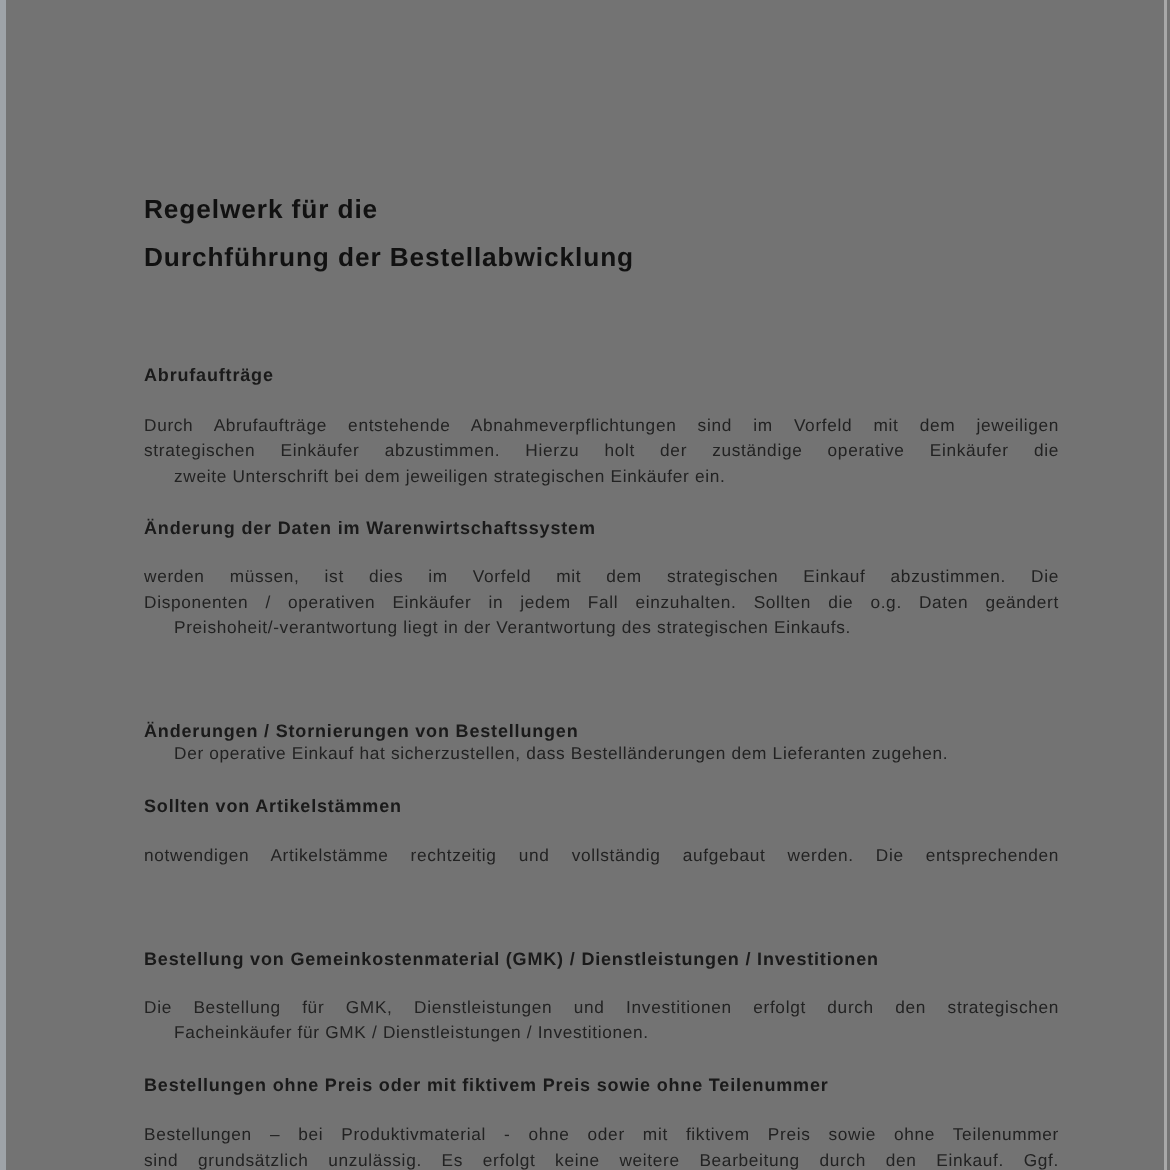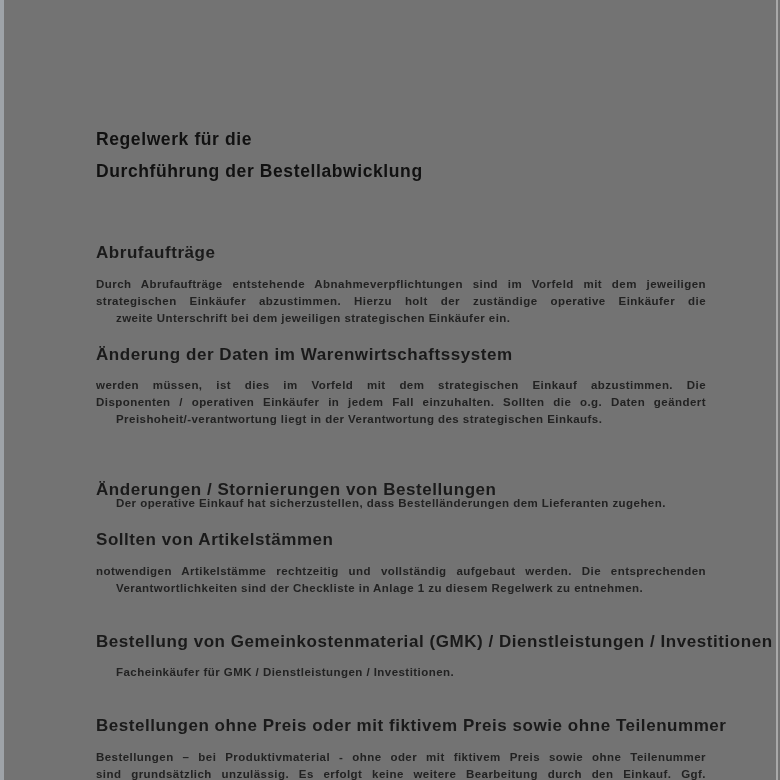--- a/index.html
+++ b/index.html
@@ -45,38 +45,37 @@
     letter-spacing: 0.6px;
     color: #111111;
     white-space: nowrap;
     margin: 0;
   }
   .title-1 { top: 129px; }
   .title-2 { top: 161px; }
   .sec-head {
     position: absolute;
     left: 0;
-    font-size: 17px;
+    font-size: 12px;
     font-weight: bold;
     letter-spacing: 0.55px;
     color: #1a1a1a;
     white-space: nowrap;
     margin: 0;
   }
   .para {
     position: absolute;
     left: 0;
     width: 610px;
     font-size: 11.5px;
     line-height: 17px;
     letter-spacing: 0.45px;
     color: #222222;
     text-align: justify;
     margin: 0;
-    font-weight: bold;
   }
   .para .ln {
     display: block;
     text-align: justify;
     text-align-last: justify;
     white-space: nowrap;
     height: 17px;
   }
   .para .ln.last {
     text-align-last: left;
@@ -109,25 +108,25 @@
     </p>
 
     <h2 class="sec-head" style="top:480px">Änderungen / Stornierungen von Bestellungen</h2>
     <p class="para" style="top:495px">
       <span class="ln last">Der operative Einkauf hat sicherzustellen, dass Bestelländerungen dem Lieferanten zugehen.</span>
     </p>
 
     <h2 class="sec-head" style="top:530px">Sollten von Artikelstämmen</h2>
     <p class="para" style="top:563px">
       <span class="ln">notwendigen Artikelstämme rechtzeitig und vollständig aufgebaut werden. Die entsprechenden</span>
-      <span class="ln last">Verantwortlichkeiten sind der Checkliste in Anlage 1 zu diesem Regelwerk zu entnehmen.</span>
     </p>
 
     <h2 class="sec-head" style="top:632px">Bestellung von Gemeinkostenmaterial (GMK) / Dienstleistungen / Investitionen</h2>
     <p class="para" style="top:664px">
+      <span class="ln">Die Bestellung für GMK, Dienstleistungen und Investitionen erfolgt durch den strategischen</span>
       <span class="ln last">Facheinkäufer für GMK / Dienstleistungen / Investitionen.</span>
     </p>
 
     <h2 class="sec-head" style="top:716px">Bestellungen ohne Preis oder mit fiktivem Preis sowie ohne Teilenummer</h2>
     <p class="para" style="top:749px">
       <span class="ln">Bestellungen – bei Produktivmaterial - ohne oder mit fiktivem Preis sowie ohne Teilenummer</span>
       <span class="ln">sind grundsätzlich unzulässig. Es erfolgt keine weitere Bearbeitung durch den Einkauf. Ggf.</span>
     </p>
   </div>
 </div>

